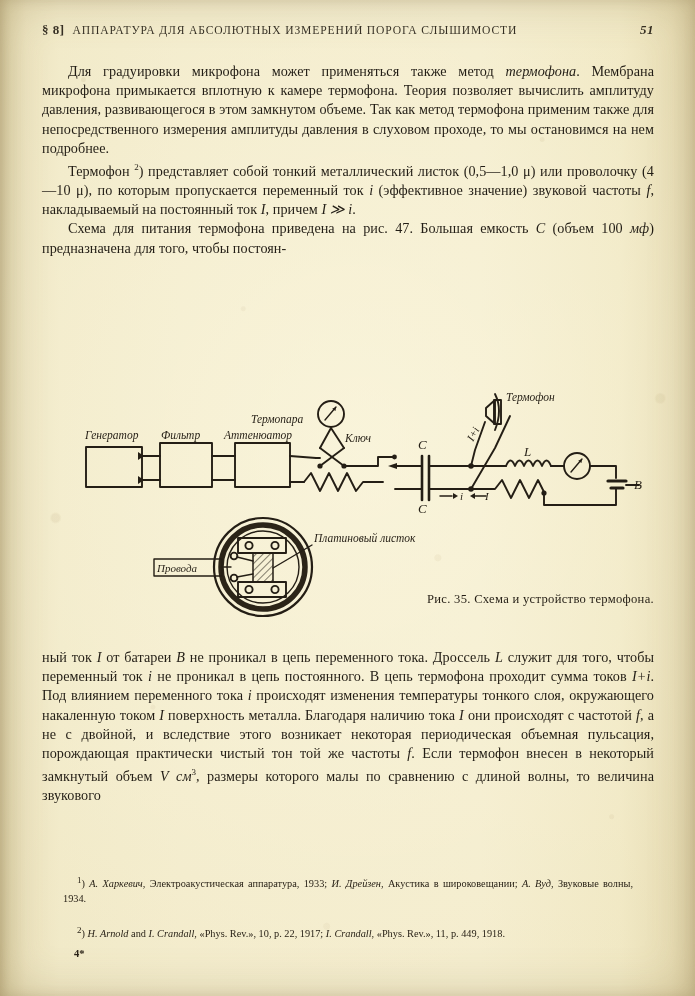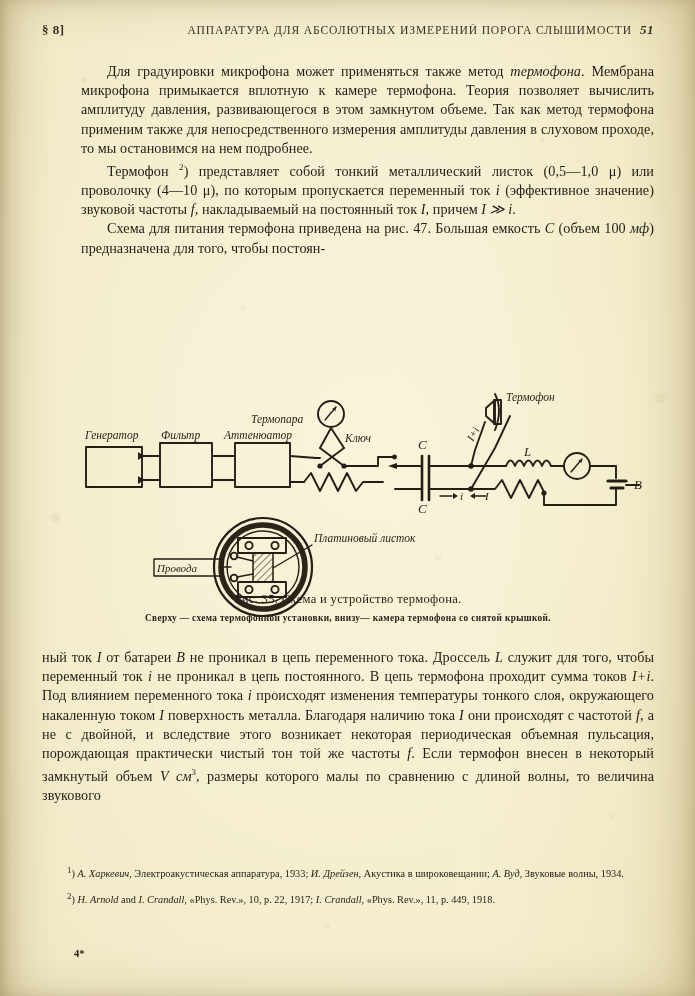--- a/index.html
+++ b/index.html
@@ -53,21 +53,21 @@
     display: flex;
     align-items: baseline;
     font-size: 12.4px;
     letter-spacing: .5px;
     color: #241e15;
     opacity: .92;
   }
   #runhead .sec { font-weight: 700; font-size: 13px; white-space: nowrap; }
   #runhead .title {
     flex: 1;
-    text-align: right;
+    text-align: left;
     font-variant: small-caps;
     text-transform: uppercase;
     font-size: 11.6px;
     letter-spacing: .85px;
     padding: 0 8px;
     white-space: nowrap;
     overflow: hidden;
   }
   #runhead .pg { font-weight: 700; font-size: 13px; font-style: italic; }
 
@@ -77,40 +77,40 @@
     left: 42px;
     width: 612px;
     font-size: 14.2px;
     line-height: 19.2px;
     text-align: justify;
     text-justify: inter-word;
     color: #221d15;
     letter-spacing: .05px;
   }
   .block p { margin: 0; }
-  .block p.ind { text-indent: 26px; margin-left: 39px; }
+  .block p.ind { text-indent: 26px; }
   .it { font-style: italic; }
   .sup { font-size: 9px; vertical-align: super; font-style: normal; }
   .mathi { font-style: italic; font-family: "Liberation Serif", serif; }
 
   #body-top { top: 62px; }
   #body-bottom { top: 648px; }
 
   
   #figure {
     position: absolute;
     left: 48px; top: 330px;
     width: 600px; height: 300px;
   }
   #figure svg { display: block; }
   #caption {
     position: absolute;
     left: 42px; top: 592px;
     width: 612px;
-    text-align: center;
+    text-align: right;
     color: #241e15;
   }
   #caption .c1 { font-size: 12.6px; letter-spacing: .3px; }
   #caption .c2 { font-size: 9.3px; letter-spacing: .35px; margin-top: 6px; font-weight: 700; }
 
   
   #footrule {
     position: absolute;
     left: 56px; top: 848px;
     width: 150px; height: 1px;
@@ -118,21 +118,21 @@
   }
   #footnotes {
     position: absolute;
     left: 46px; top: 856px;
     width: 604px;
     font-size: 10.3px;
     line-height: 14.4px;
     text-align: justify;
     color: #2a2318;
   }
-  #footnotes p { margin: 7px; text-indent: 14px; }
+  #footnotes p { margin: 17px; text-indent: 14px; }
   #signature {
     position: absolute;
     left: 74px; top: 948px;
     font-size: 10.5px;
     font-weight: 700;
     color: #2a2318;
   }
   .blur { filter: blur(0.18px); }
 </style>
 </head>
@@ -285,21 +285,20 @@
         <text x="412" y="170" font-size="11">i</text>
         <text x="437" y="170" font-size="11">I</text>
         <text x="425" y="112" font-size="11" transform="rotate(-62 425 112)">I+i</text>
       </g>
       </g>
     </svg>
   </div>
 
   <div id="caption" class="blur">
     <div class="c1">Рис. 35. Схема и устройство термофона.</div>
-    <div class="c2">Сверху — схема термофонной установки, внизу— камера термофона со снятой крышкой.</div>
   </div>
 
   <div class="block blur" id="body-bottom">
     <p><span>ный ток </span><span class="mathi">I</span><span> от батареи </span><span class="mathi">B</span><span> не проникал в цепь переменного тока. Дроссель </span><span class="mathi">L</span><span> служит для того, чтобы переменный ток </span><span class="mathi">i</span><span> не проникал в цепь постоянного. В цепь термофона проходит сумма токов </span><span class="mathi">I+i</span><span>. Под влиянием переменного тока </span><span class="mathi">i</span><span> происходят изменения температуры тонкого слоя, окружающего накаленную током </span><span class="mathi">I</span><span> поверхность металла. Благодаря наличию тока </span><span class="mathi">I</span><span> они происходят с частотой </span><span class="mathi">f</span><span>, а не с двойной, и вследствие этого возникает некоторая периодическая объемная пульсация, порождающая практически чистый тон той же частоты </span><span class="mathi">f</span><span>. Если термофон внесен в некоторый замкнутый объем </span><span class="mathi">V</span><span class="it"> см</span><span class="sup">3</span><span>, размеры которого малы по сравнению с длиной волны, то величина звукового</span></p>
   </div>
 
   <div id="footrule"></div>
   <div id="footnotes" class="blur">
       <p><span class="sup">1</span><span>) </span><span class="it">А. Харкевич</span><span>, Электроакустическая аппаратура, 1933; </span><span class="it">И. Дрейзен</span><span>, Акустика в широковещании; </span><span class="it">А. Вуд</span><span>, Звуковые волны, 1934.</span></p>
       <p><span class="sup">2</span><span>) </span><span class="it">H. Arnold</span><span> and </span><span class="it">I. Crandall</span><span>, «Phys. Rev.», 10, p. 22, 1917; </span><span class="it">I. Crandall</span><span>, «Phys. Rev.», 11, p. 449, 1918.</span></p>

